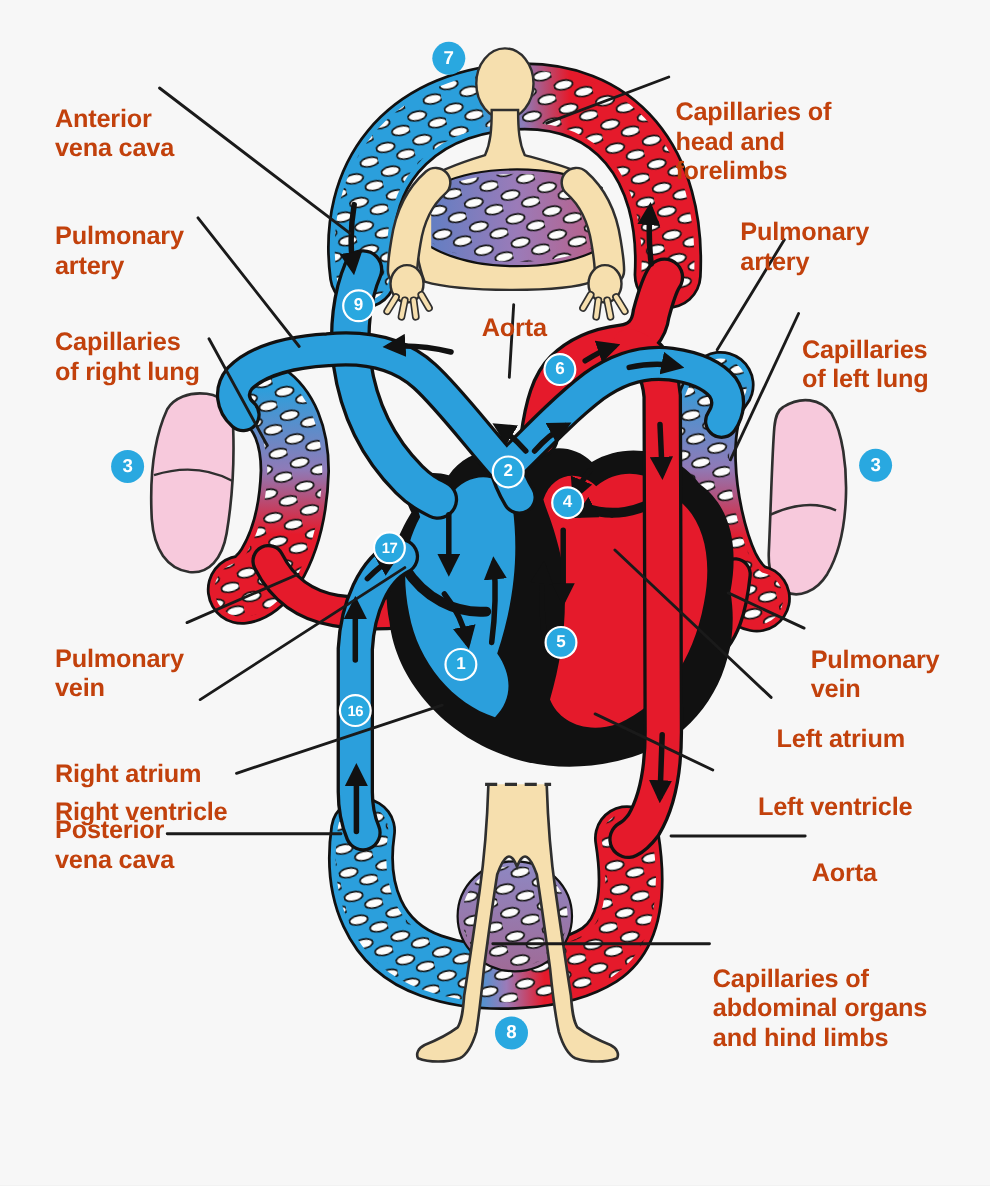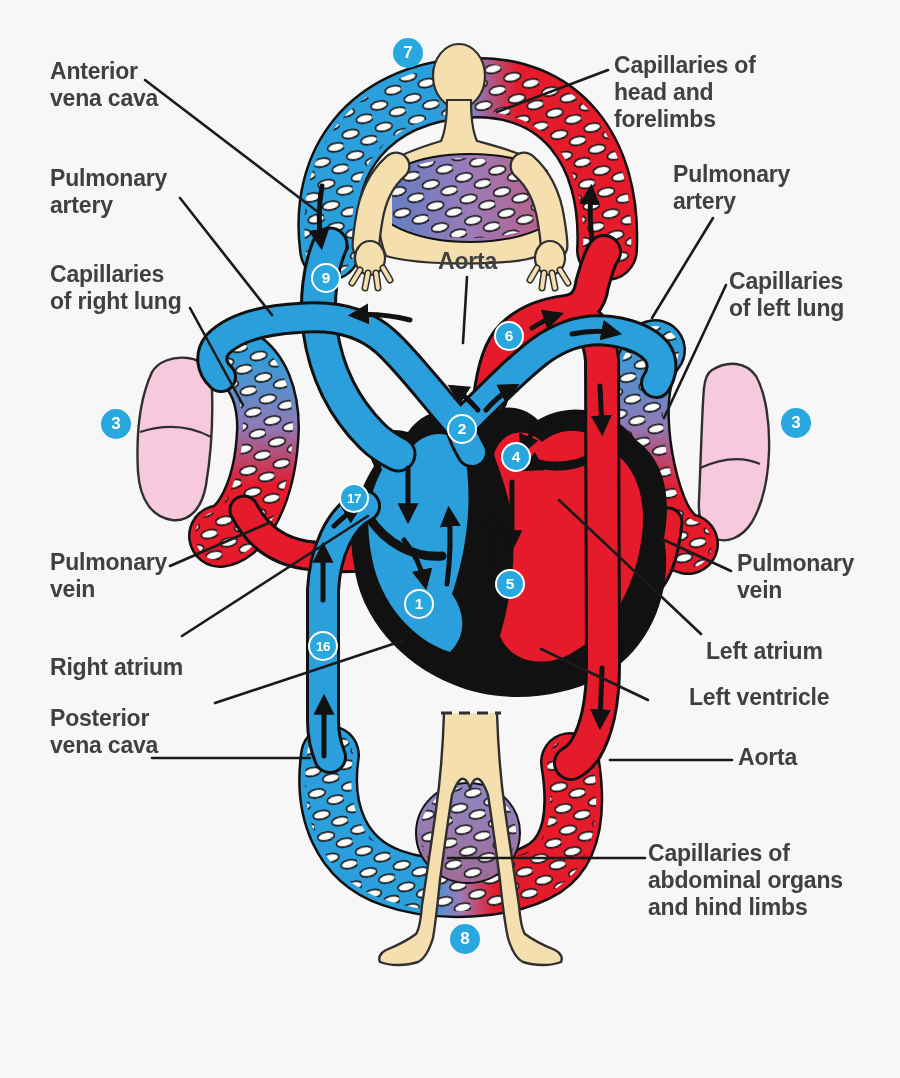--- a/index.html
+++ b/index.html
@@ -1,21 +1,21 @@
 <!DOCTYPE html>
 <html><head>
 <meta charset="utf-8">
 <title>Diagram</title>
 <style>
   html,body{margin:0;padding:0;background:#e9e9e9;}
   .stage{position:relative;width:900px;height:1078px;background:#f7f7f7;overflow:hidden;
          font-family:"Liberation Sans",sans-serif;}
   .stage svg{position:absolute;left:0;top:0;}
-  .lbl{position:absolute;font-weight:bold;font-size:23px;line-height:27px;color:#404040;
-       white-space:pre-line;letter-spacing:-0.2px;}
+  .lbl{position:absolute;font-weight:bold;font-size:23px;line-height:27px;color:#c2410c;
+       white-space:pre-line;letter-spacing:-0.2px;margin-top:36px;}
   .badge{position:absolute;transform:translate(-50%,-50%);border-radius:50%;
          background:#29a8e0;color:#fff;display:flex;align-items:center;justify-content:center;
          font-weight:bold;font-size:17px;width:30px;height:30px;z-index:5;}
   .badge.ring{border:2.5px solid #ffffff;width:26px;height:26px;font-size:15.5px;}
   .badge.two-digit{font-size:13.5px;letter-spacing:-0.5px;}
 </style>
 </head>
 <body>
 
 <div class="stage">
@@ -251,25 +251,26 @@
 head and
 forelimbs</div>
 <div class="lbl" style="left:673px;top:161px">Pulmonary
 artery</div>
 <div class="lbl" style="left:729px;top:268px">Capillaries
 of left lung</div>
 <div class="lbl" style="left:438px;top:248px">Aorta</div>
 <div class="lbl" style="left:50px;top:549px">Pulmonary
 vein</div>
 <div class="lbl" style="left:50px;top:654px">Right atrium</div>
+<div class="lbl" style="left:50px;top:688px">Right ventricle</div>
 <div class="lbl" style="left:50px;top:705px">Posterior
 vena cava</div>
 <div class="lbl" style="left:737px;top:550px">Pulmonary
 vein</div>
-<div class="lbl" style="left:706px;top:638px">Left atrium</div>
+<div class="lbl" style="left:706px;top:622px">Left atrium</div>
 <div class="lbl" style="left:689px;top:684px">Left ventricle</div>
 <div class="lbl" style="left:738px;top:744px">Aorta</div>
 <div class="lbl" style="left:648px;top:840px">Capillaries of
 abdominal organs
 and hind limbs</div>
 
 <div class="badge" style="left:408px;top:53px">7</div>
 <div class="badge ring" style="left:326px;top:278px">9</div>
 <div class="badge ring" style="left:509px;top:336px">6</div>
 <div class="badge" style="left:116px;top:424px">3</div>

